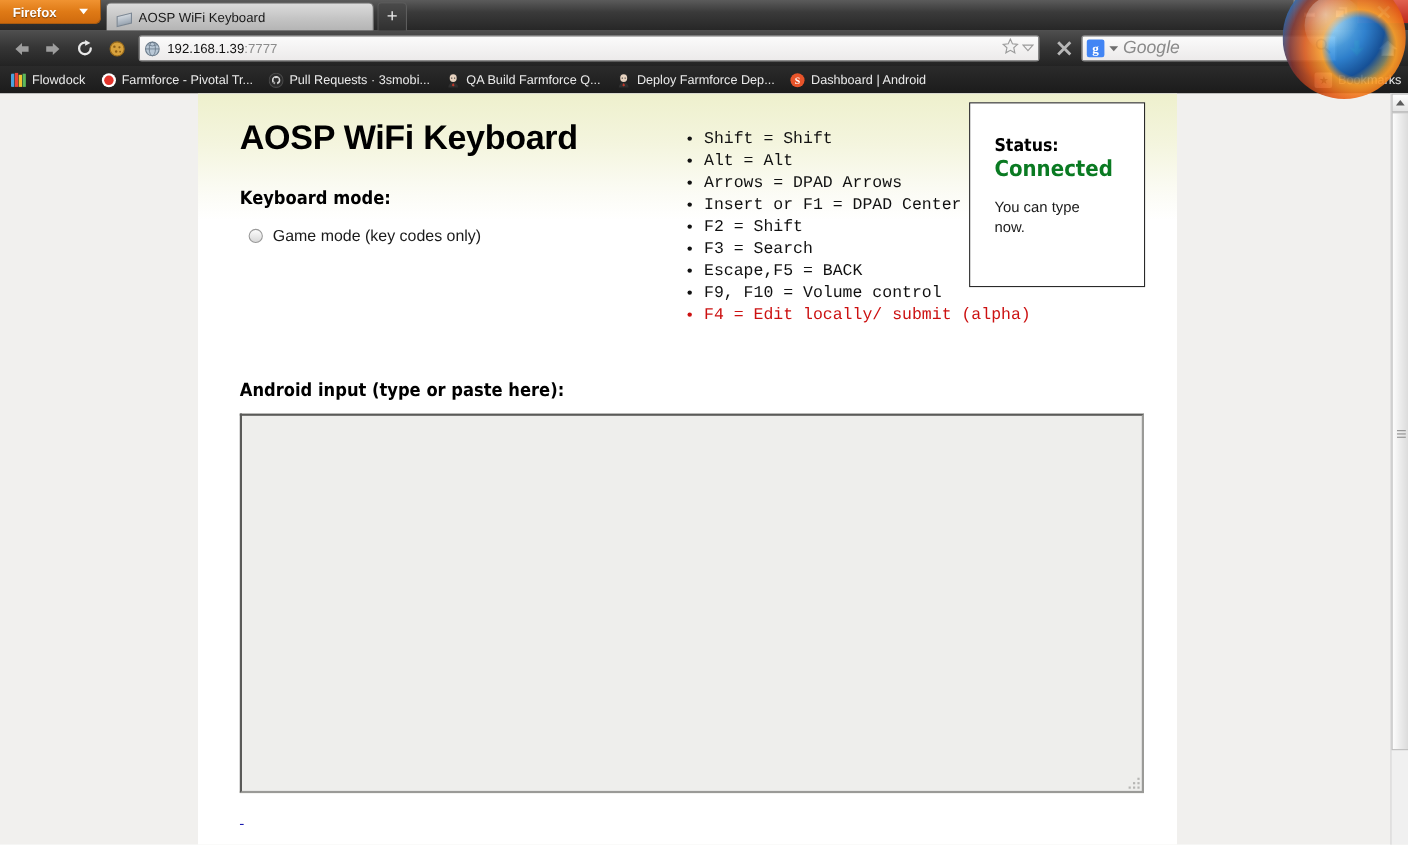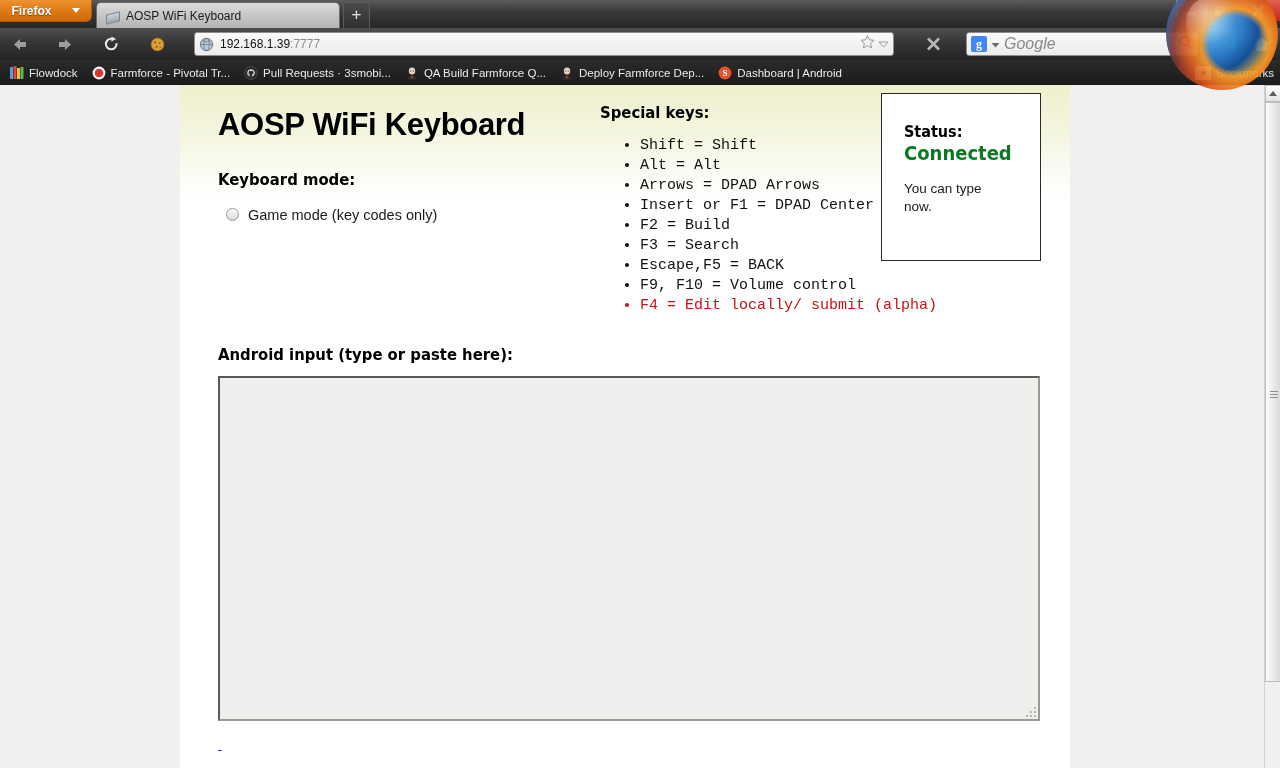--- a/index.html
+++ b/index.html
@@ -61,21 +61,21 @@
     width:29px; height:21px; display:flex; align-items:center; justify-content:center;
     border-left:1px solid rgba(255,255,255,.15);
     background:linear-gradient(to bottom,rgba(255,255,255,.22),rgba(255,255,255,.02));
   }
   .wc.close { width:46px; background:linear-gradient(to bottom,#e0614f,#c0281b); }
   .wc svg { display:block; }
 
   .navbar {
     position:absolute; left:0; top:28px; width:1280px; height:32px;
     background:linear-gradient(to bottom,#4e4e4e 0%,#363636 45%,#232323 100%);
-    display:flex; align-items:center; padding:0 6px; gap:20px;
+    display:flex; align-items:center; padding:0 6px; gap:3px;
   }
   .navbtn { width:26px;height:26px;display:flex;align-items:center;justify-content:center;flex:none; }
   .urlbar {
     flex:1 1 auto; height:24px; margin:0 6px 0 4px;
     background:linear-gradient(to bottom,#fbfbfb,#eceaea);
     border:1px solid #8d8d8d; border-radius:3px;
     display:flex; align-items:center; padding:0 4px; gap:6px;
     position:relative; min-width:0;
   }
   .globe-icon { width:15px;height:15px;flex:none; }
@@ -433,27 +433,26 @@
         <div class="kb-mode cond h2">Keyboard mode:</div>
 
         <div class="radios">
           <label class="radio-row">
             <span class="rb"></span>
             <span class="lbl">Game mode (key codes only)</span>
           </label>
         </div>
 
         <div class="special">
-          <div class="cond h2">Special keys:</div>
           <ul>
             <li>Shift = Shift</li>
             <li>Alt = Alt</li>
             <li>Arrows = DPAD Arrows</li>
             <li>Insert or F1 = DPAD Center</li>
-            <li>F2 = Build</li>
+            <li>F2 = Shift</li>
             <li>F3 = Search</li>
             <li>Escape,F5 = BACK</li>
             <li>F9, F10 = Volume control</li>
             <li class="red">F4 = Edit locally/ submit (alpha)</li>
           </ul>
         </div>
 
         <div class="statusbox">
           <div class="status-label cond">Status:</div>
           <div class="status-value cond">Connected</div>

